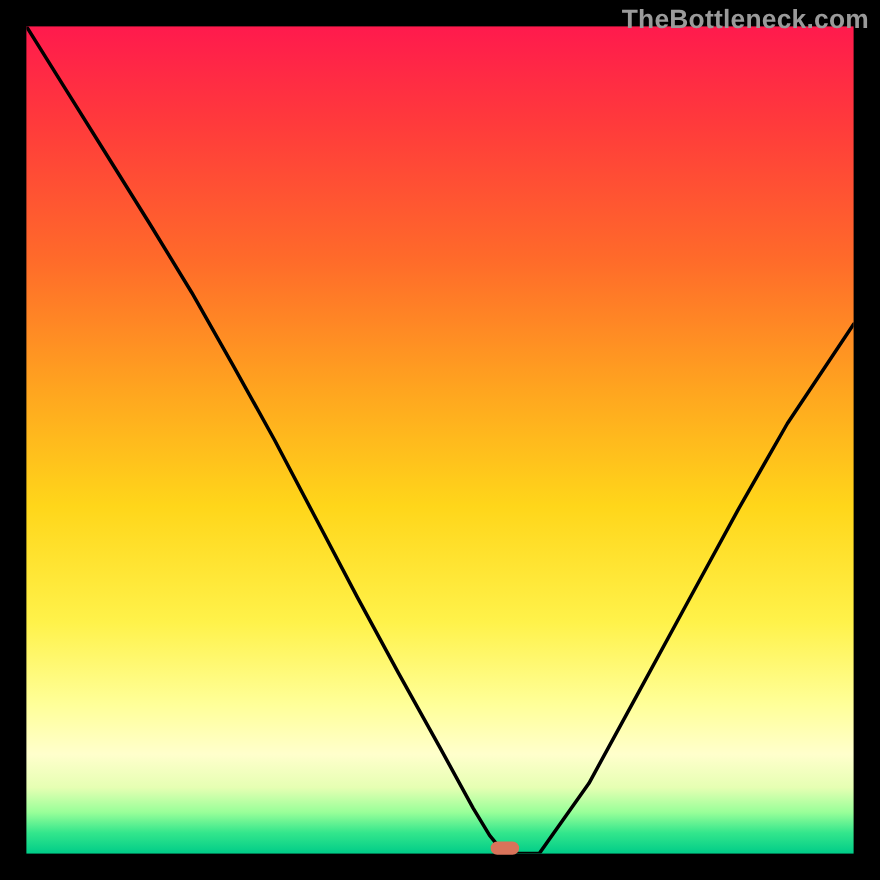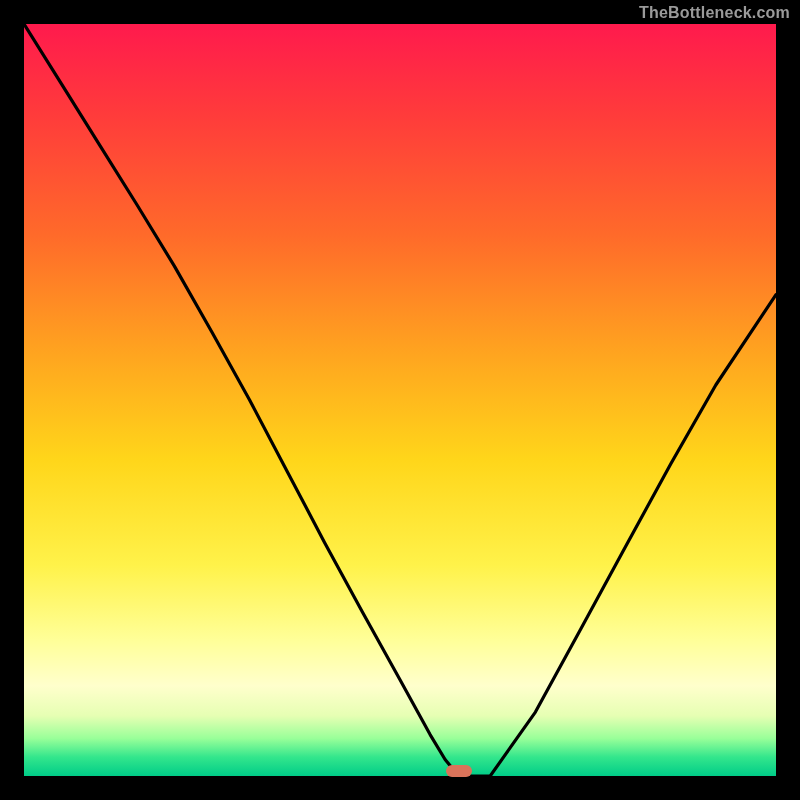--- a/index.html
+++ b/index.html
@@ -47,21 +47,21 @@
     background: #d9735a;
     bottom: -1px;
     left: 57.8%;
     transform: translateX(-50%);
   }
   
   .attribution {
     position: absolute;
     top: 4px;
     right: 10px;
-    font-size: 16px;
+    font-size: 24px;
     font-weight: 600;
     color: #9a9a9a;
     letter-spacing: 0.2px;
     user-select: none;
   }
   svg.curve {
     position: absolute;
     left: 0;
     top: 0;
     width: 752px;

